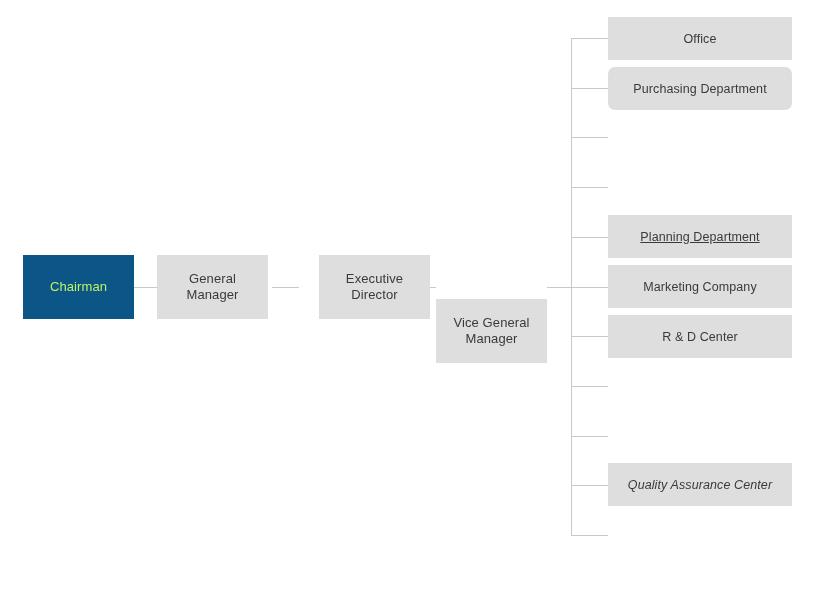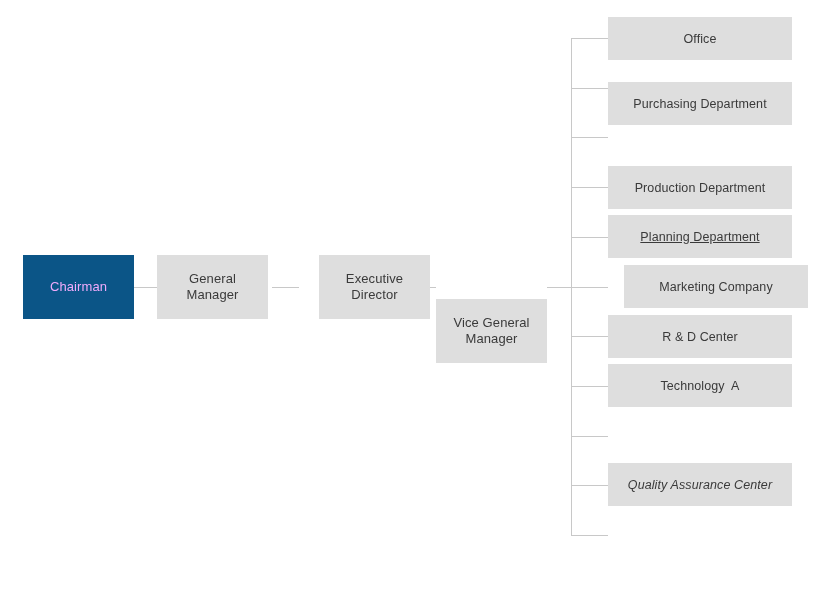--- a/index.html
+++ b/index.html
@@ -40,21 +40,21 @@
     line-height: 16px;
     letter-spacing: 0.1px;
     padding: 8px 6px;
     white-space: pre-wrap;
   }
   .node-grey {
     background: #dedede;
   }
   .node-root {
     background: #0b5587;
-    color: #f0abfc;
+    color: #bef264;
   }
 
   
   .node-spine {
     width: 111px;
     height: 64px;
     top: 255px;
   }
   
   .node-leaf {
@@ -94,30 +94,28 @@
 Manager</div>
 
   <div class="node node-spine node-grey" style="left:299px;margin-left:20px;">Executive
 Director</div>
 
   <div class="node node-spine node-grey" style="left:436px;margin-top:44px;">Vice General
 Manager</div>
 
   <div class="node node-leaf node-grey" style="top:17px;">Office</div>
 
-  <div class="node node-leaf node-grey" style="top:82px;">Purchasing Department</div>
+  <div class="node node-leaf node-grey" style="top:67px;border-radius:7px;">Purchasing Department</div>
 
 
-  <div class="node node-leaf node-grey" style="top:166px;">Production Department</div>
 
   <div class="node node-leaf node-grey" style="top:215px;text-decoration:underline;">Planning Department</div>
 
-  <div class="node node-leaf node-grey" style="top:265px;margin-left:16px;">Marketing Company</div>
+  <div class="node node-leaf node-grey" style="top:265px;">Marketing Company</div>
 
   <div class="node node-leaf node-grey" style="top:315px;">R &amp; D Center</div>
 
-  <div class="node node-leaf node-grey" style="top:364px;">Technology  A</div>
 
 
   <div class="node node-leaf node-grey" style="top:463px;font-style:italic;">Quality Assurance Center</div>
 
 
 </div>
 
 </body></html>

